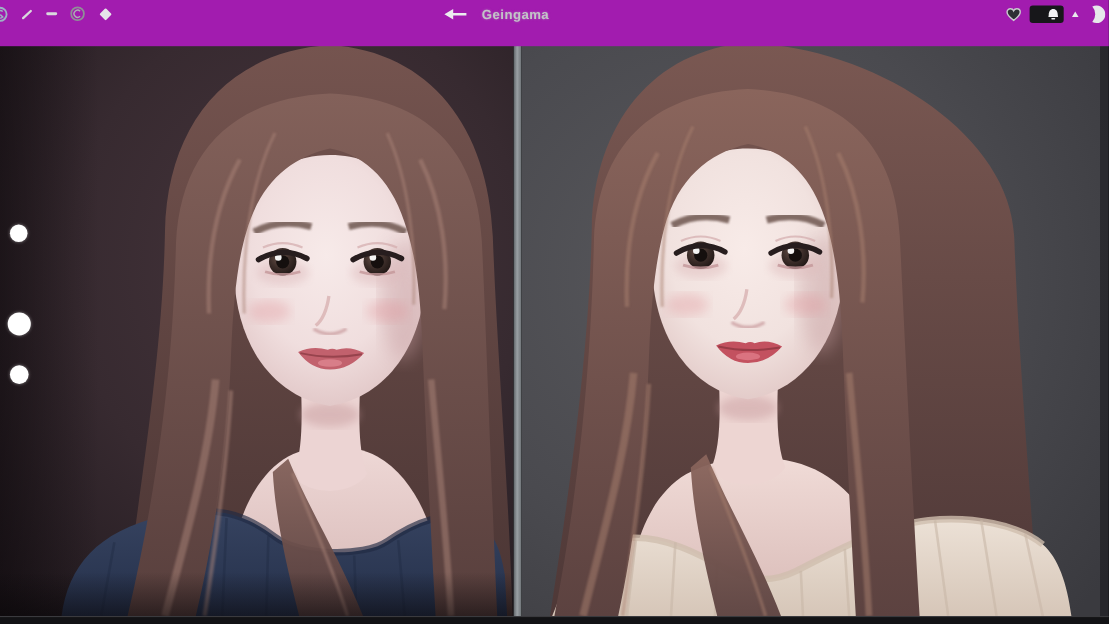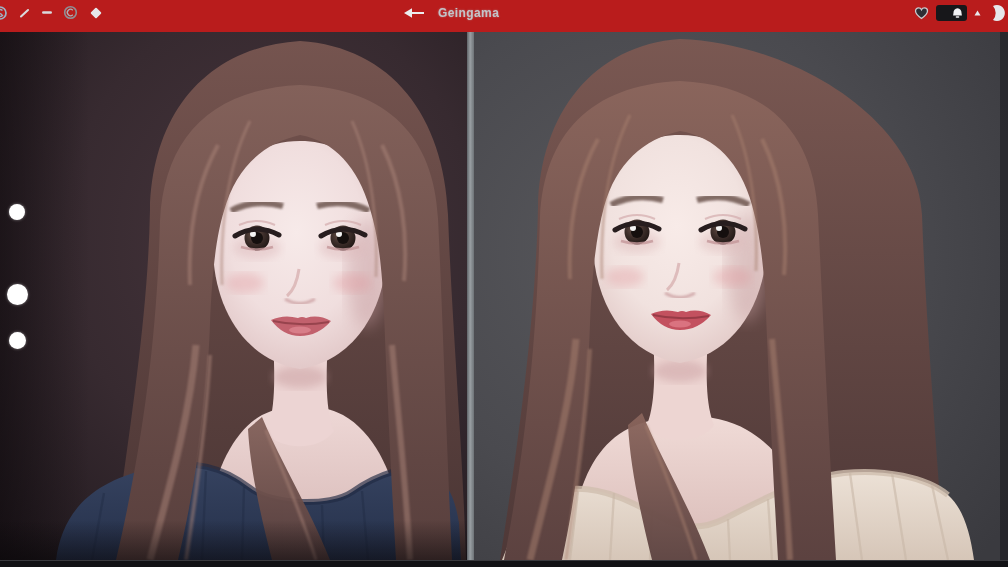--- a/index.html
+++ b/index.html
@@ -1,17 +1,17 @@
 <!DOCTYPE html>
 <html><head>
 <meta charset="utf-8">
 <style>
   html,body{margin:0;padding:0;width:1008px;height:567px;overflow:hidden;
     background:#121214;font-family:"Liberation Sans",sans-serif;}
-  .topbar{position:absolute;top:0;left:0;width:1008px;height:32px;background:#b91c1c;z-index:40;}
+  .topbar{position:absolute;top:0;left:0;width:1008px;height:42px;background:#a21caf;z-index:40;}
   .tb-left{position:absolute;left:-7px;top:0;height:25px;display:flex;align-items:center;gap:10px;}
   .tb-center{position:absolute;left:402px;top:0;height:25px;display:flex;align-items:center;gap:13px;}
   .tb-right{position:absolute;right:3px;top:0;height:25px;display:flex;align-items:center;gap:7px;}
   .tb-icon{display:flex;align-items:center;justify-content:center;}
   .tb-title{font-size:12px;font-weight:700;color:#c3c4c8;letter-spacing:.4px;
     text-shadow:0 0 2px rgba(190,190,196,.55);}
   .bell-btn{width:31px;height:16px;background:#17171a;border-radius:3px;
     display:flex;align-items:center;justify-content:flex-end;padding-right:3px;box-sizing:border-box;}
   .stage{position:absolute;top:25px;left:0;width:1008px;height:535px;}
   .panel-left{position:absolute;left:0;top:0;width:467px;height:535px;overflow:hidden;}

